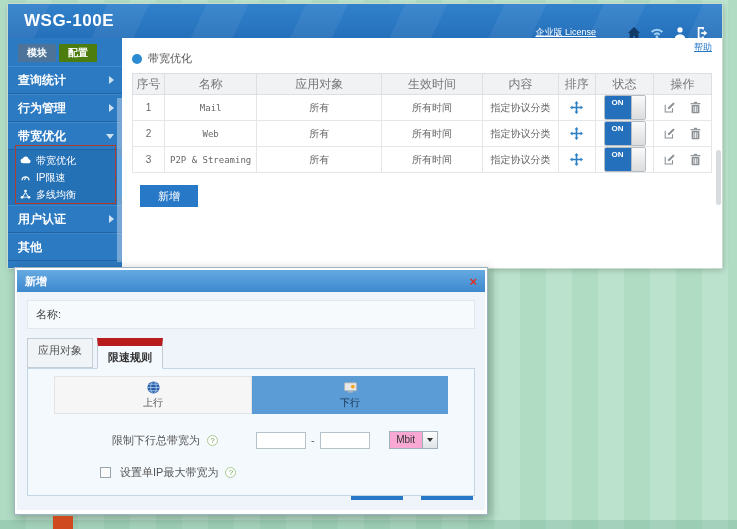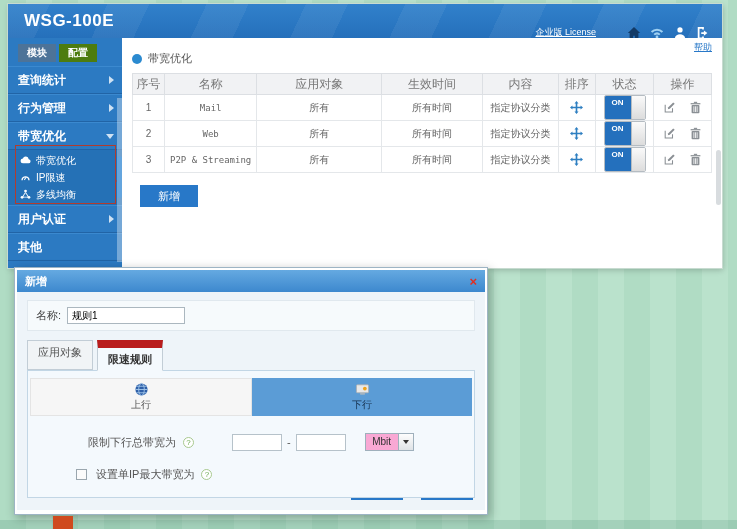--- a/index.html
+++ b/index.html
@@ -69,21 +69,21 @@
     border:1px solid #9db4c4; box-shadow:2px 3px 10px rgba(0,0,0,.3); padding:2px; }
   .m-title { height:22px; background:linear-gradient(#65a9e1,#3d88ce); display:flex; align-items:center;
     color:#fff; font-size:11px; font-weight:bold; padding:0 8px; }
   .m-close { margin-left:auto; color:#e02f22; font-weight:bold; font-size:13px; line-height:13px; cursor:pointer; }
   .m-body { background:#eef4f9; height:calc(100% - 24px); padding:8px 10px; position:relative; }
   .name-row { background:#f6fafc; border:1px solid #e0e8ee; padding:6px 8px; display:flex; align-items:center; gap:6px; font-size:11px; color:#444; }
   .name-input { width:118px; height:17px; border:1px solid #abb7bf; font-size:10px; padding:1px 4px; font-family:inherit; }
   .m-tabs { margin-top:9px; display:flex; position:relative; z-index:2; }
   .m-tab { font-size:11px; color:#555; padding:4px 10px 3px; border:1px solid #c2cdd6; background:#f1f4f6; margin-right:4px; cursor:pointer; }
   .m-tab.active { background:#f4f9fd; border-top:8px solid #b91c1c; font-weight:bold; color:#333; margin-bottom:-1px; border-bottom:1px solid #f4f9fd; }
-  .m-panel { border:1px solid #c2d6e5; background:#f4f9fd; height:128px; padding:7px 0; position:relative; z-index:1; }
+  .m-panel { border:1px solid #c2d6e5; background:#f4f9fd; height:128px; padding:7px 24px; position:relative; z-index:1; }
   .seg { display:flex; height:38px; margin:0 2px; }
   .seg-cell { flex:1; display:flex; flex-direction:column; align-items:center; justify-content:center; font-size:10px; gap:1px; cursor:pointer; }
   .seg-up { background:#f6f6f6; border:1px solid #e4e4e4; color:#555; }
   .seg-down { background:#5b9cd6; color:#17324f; }
   .seg-cell svg { width:15px; height:15px; }
   .limit-row { display:flex; align-items:center; margin:17px 0 0 60px; font-size:11px; color:#555; }
   .num-input { width:50px; height:17px; border:1px solid #b6c2ca; margin:0 5px; background:#fff; }
   .num-input.first { margin-left:38px; }
   .unit-wrap { display:inline-flex; margin-left:14px; }
   .unit-box { width:34px; height:18px; border:1px solid #9fb0bc; background:#f9a8d4; font-size:10px; line-height:16px; text-align:center; color:#333; }
@@ -310,21 +310,20 @@
 </div>
 
 <div class="modal">
   <div class="m-title">
     <span>新增</span>
     <span class="m-close">×</span>
   </div>
   <div class="m-body">
     <div class="name-row">
       <span>名称:</span>
-      <input class="name-input" type="text" value="规则1" style="">
     </div>
 
     <div class="m-tabs">
       <span class="m-tab">应用对象</span>
       <span class="m-tab active">限速规则</span>
     </div>
 
     <div class="m-panel">
       <div class="seg">
         <div class="seg-cell seg-up">

